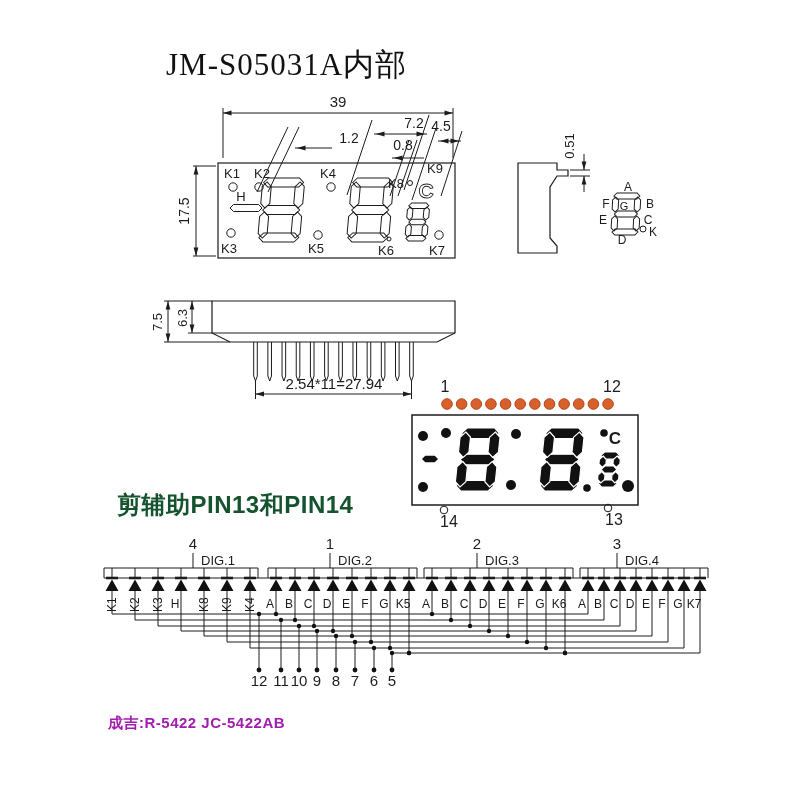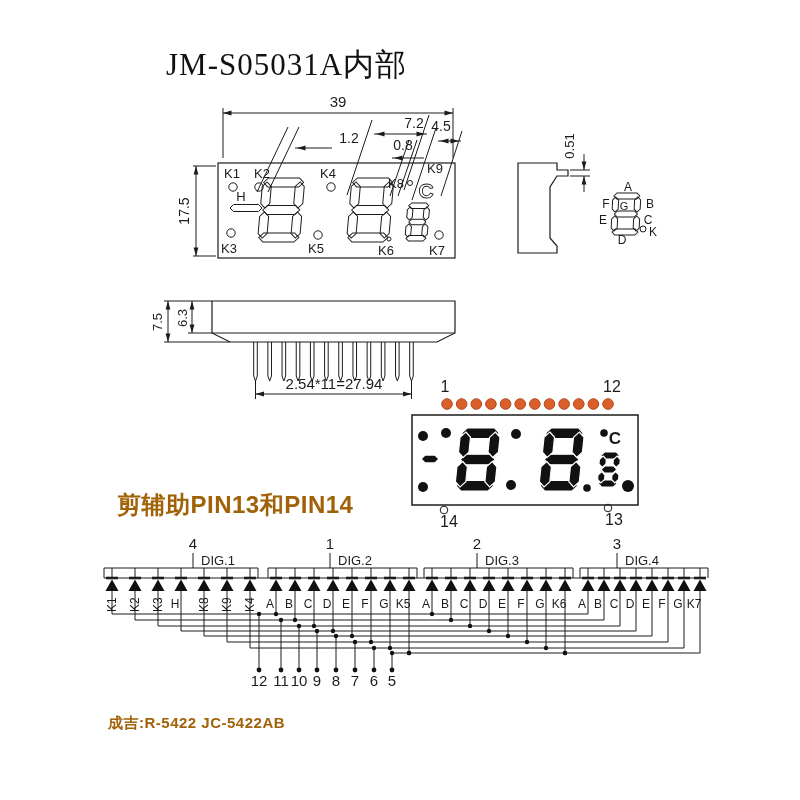--- a/index.html
+++ b/index.html
@@ -2,22 +2,22 @@
 <html><head>
 <meta charset="utf-8">
 <style>
   html,body{margin:0;padding:0;background:#fff;}
   #canvas{position:relative;width:800px;height:800px;background:#ffffff;overflow:hidden;
           font-family:"Liberation Sans",sans-serif;color:#1c1c1c;}
   #art{position:absolute;left:0;top:0;}
   .title{position:absolute;left:166px;top:44px;font-family:"Liberation Serif",serif;
          font-size:31px;letter-spacing:1px;color:#111;white-space:nowrap;}
   .note{position:absolute;left:117px;top:489px;font-size:24px;font-weight:bold;
-        letter-spacing:0.5px;color:#a16207;white-space:nowrap;text-align:center;}
-  .footer{position:absolute;left:108px;top:714px;color:#a16207;font-weight:bold;
+        letter-spacing:0.5px;color:#14532d;white-space:nowrap;text-align:center;}
+  .footer{position:absolute;left:108px;top:714px;color:#a21caf;font-weight:bold;
           font-size:15px;line-height:18px;letter-spacing:0.5px;}
   svg text{font-family:"Liberation Sans",sans-serif;}
 </style>
 </head>
 <body>
 
 <div id="canvas">
   <div class="title">JM-S05031A内部</div>
   <svg id="art" width="800" height="800" viewBox="0 0 800 800">
       <rect x="218" y="163" width="237" height="95" fill="none" stroke="#1c1c1c" stroke-width="1.2"></rect>

